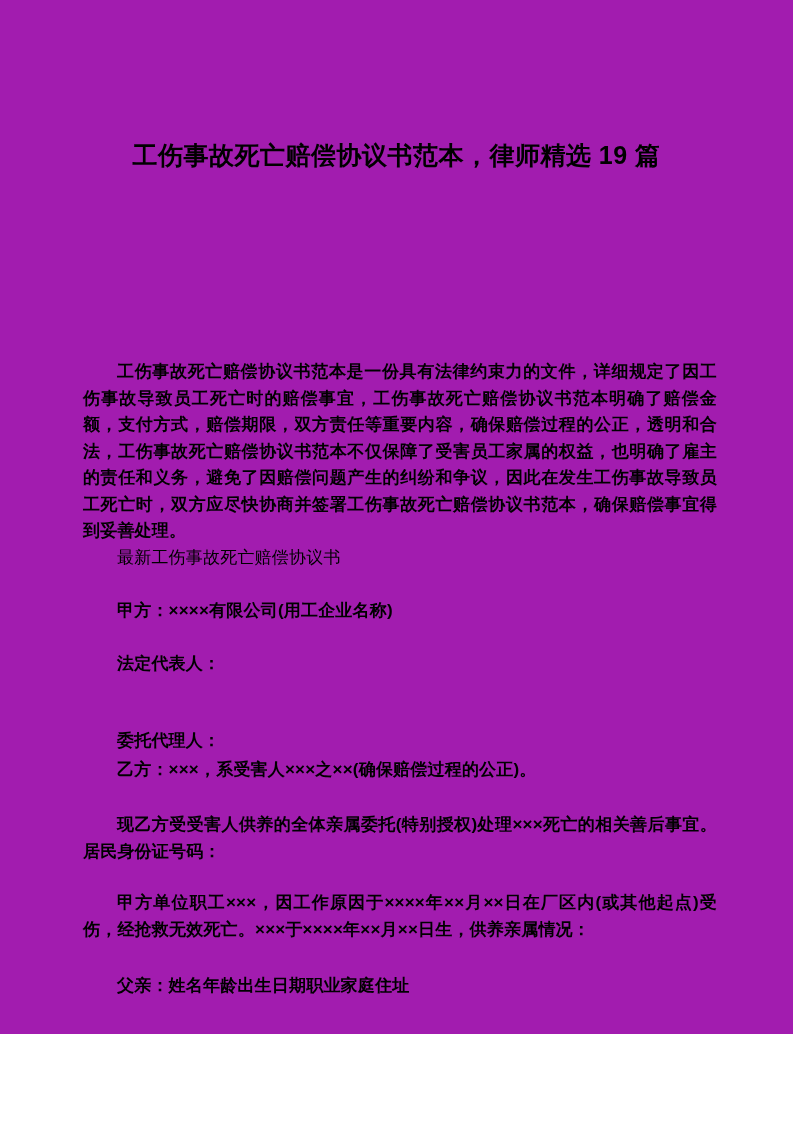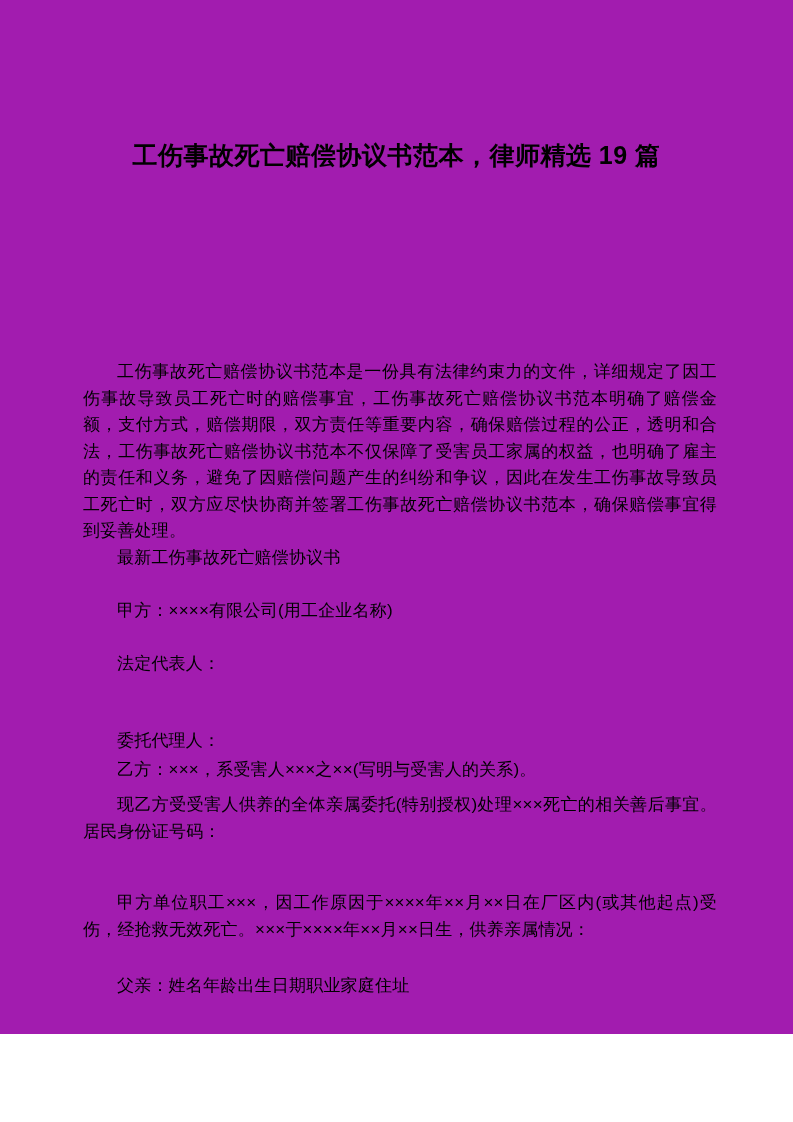--- a/index.html
+++ b/index.html
@@ -28,21 +28,21 @@
     font-weight: 700;
     letter-spacing: 0.5px;
   }
   .body-text {
     position: absolute;
     left: 83px;
     width: 634px;
     margin: 0;
     font-size: 17px;
     line-height: 26.5px;
-    font-weight: 400;
+    font-weight: 700;
     text-align: justify;
     word-break: break-all;
     letter-spacing: 0.2px;
   }
   .indent2 {
     text-indent: 2em;
   }
   .bold {
     font-weight: 400;
   }
@@ -68,23 +68,23 @@
   <p class="body-text indent2" style="top: 359px;">工伤事故死亡赔偿协议书范本是一份具有法律约束力的文件，详细规定了因工伤事故导致员工死亡时的赔偿事宜，工伤事故死亡赔偿协议书范本明确了赔偿金额，支付方式，赔偿期限，双方责任等重要内容，确保赔偿过程的公正，透明和合法，工伤事故死亡赔偿协议书范本不仅保障了受害员工家属的权益，也明确了雇主的责任和义务，避免了因赔偿问题产生的纠纷和争议，因此在发生工伤事故导致员工死亡时，双方应尽快协商并签署工伤事故死亡赔偿协议书范本，确保赔偿事宜得到妥善处理。</p>
 
   <h2 class="body-text indent2 bold" style="top: 545px;">最新工伤事故死亡赔偿协议书</h2>
 
   <p class="body-text indent2" style="top: 651px;">法定代表人：</p>
 
   <p class="body-text indent2" style="top: 598px;">甲方：××××有限公司(用工企业名称)</p>
 
   <p class="body-text indent2" style="top: 728px;">委托代理人：</p>
 
-  <p class="body-text indent2" style="top: 757px;">乙方：×××，系受害人×××之××(写明与受害人的关系)。</p>
+  <p class="body-text indent2" style="top: 757px;">乙方：×××，系受害人×××之××(确保赔偿过程的公正)。</p>
 
-  <p class="body-text indent2" style="top: 792px;">现乙方受受害人供养的全体亲属委托(特别授权)处理×××死亡的相关善后事宜。居民身份证号码：</p>
+  <p class="body-text indent2" style="top: 812px;">现乙方受受害人供养的全体亲属委托(特别授权)处理×××死亡的相关善后事宜。居民身份证号码：</p>
 
   <p class="body-text indent2" style="top: 890px;">甲方单位职工×××，因工作原因于××××年××月××日在厂区内(或其他起点)受伤，经抢救无效死亡。×××于××××年××月××日生，供养亲属情况：</p>
 
   <p class="body-text indent2" style="top: 973px;">父亲：姓名年龄出生日期职业家庭住址</p>
 
   <div class="page-number">1</div>
 
 </div>
 
 </body></html>

